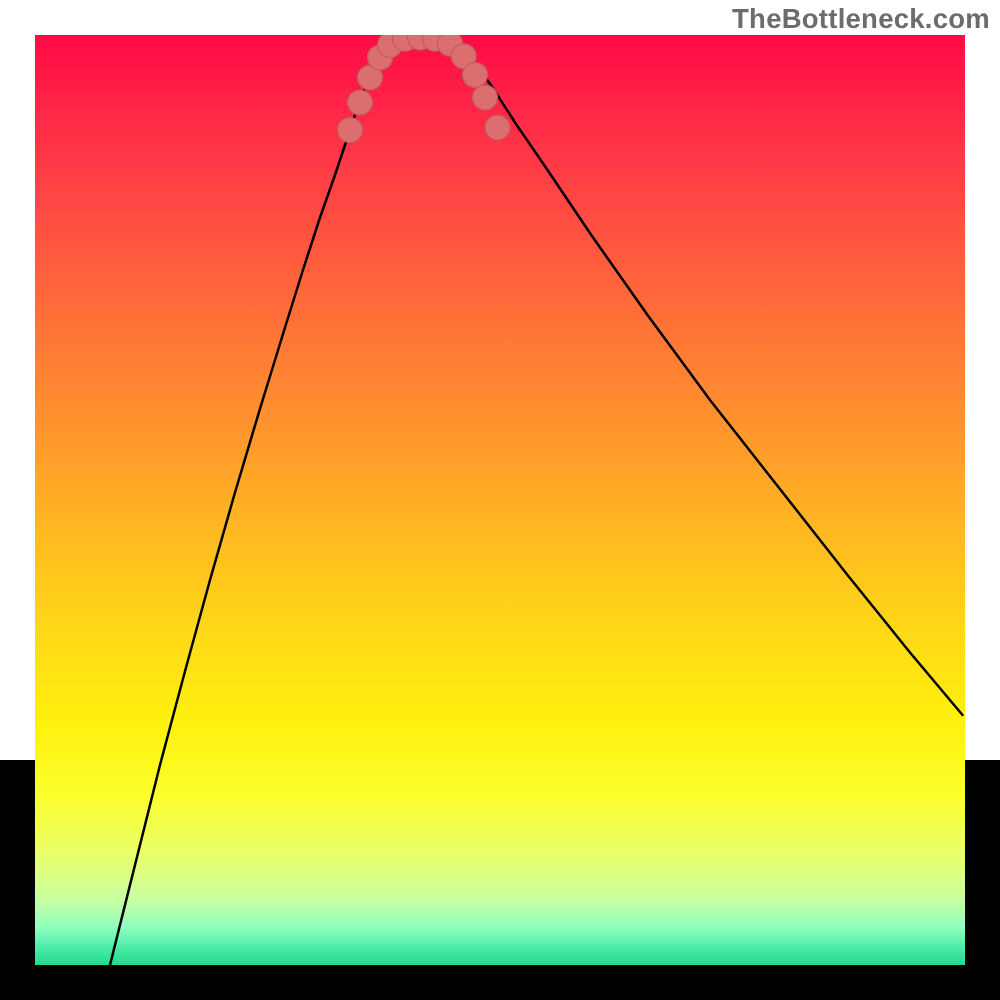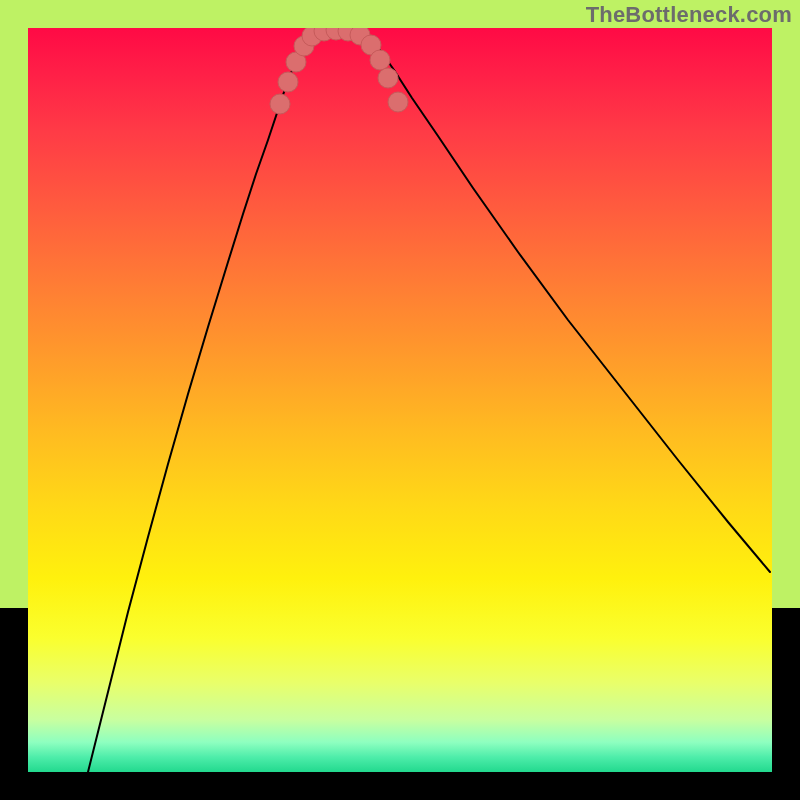--- a/index.html
+++ b/index.html
@@ -9,21 +9,21 @@
     height: 800px;
     background: #000;
     overflow: hidden;
   }
   .frame {
     position: absolute;
     left: 0;
     top: 0;
     width: 800px;
     height: 608px;
-    background: #bef264;
+    background: #ffffff;
   }
   .plot-area {
     position: absolute;
     left: 28px;
     top: 28px;
     width: 744px;
     height: 744px;
     overflow: hidden;
   }
   .gradient {

